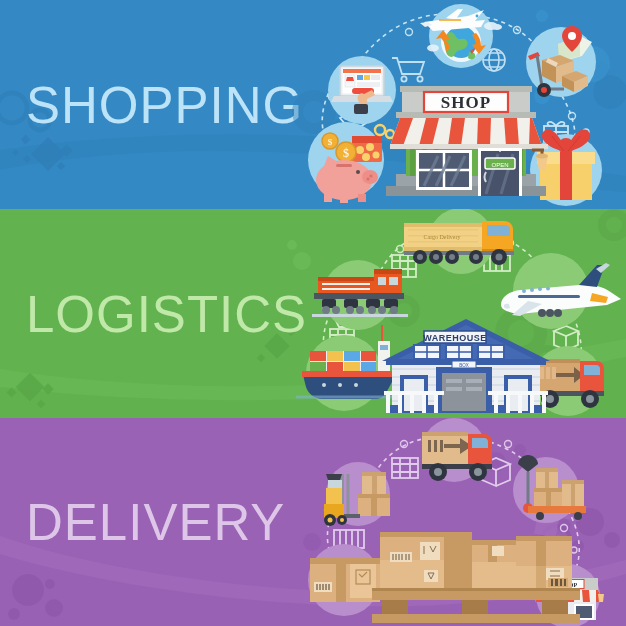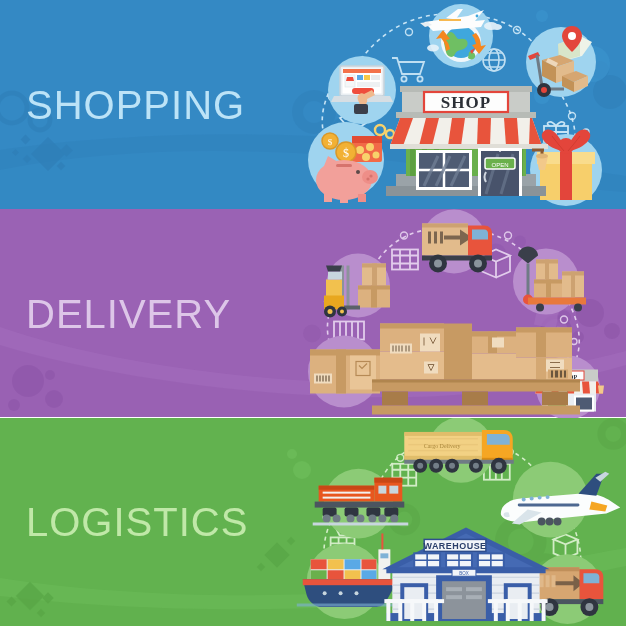--- a/index.html
+++ b/index.html
@@ -4,21 +4,21 @@
 <style>
   html,body{margin:0;padding:0;background:#fff;}
   body{font-family:"Liberation Sans",sans-serif;}
   #page{position:relative;width:626px;height:626px;overflow:hidden;}
 
   .banner{position:relative;width:626px;height:209px;overflow:hidden;}
   .banner:last-child{height:208px;}
   .banner .bg{position:absolute;inset:0;}
   .banner .title{
     position:absolute;left:26px;top:50%;transform:translateY(-50%);
-    font-size:40px;letter-spacing:1px;font-weight:300;line-height:1;
+    font-size:51px;letter-spacing:1px;font-weight:300;line-height:1;
     white-space:nowrap;
   }
   .scene{position:absolute;right:0;top:0;width:330px;height:100%;}
   svg{display:block;overflow:visible;}
 </style>
 </head>
 <body>
 
 <div id="page">
 
@@ -266,20 +266,284 @@
           <rect x="189" y="158" width="30" height="11" rx="2" fill="#6ab04c" stroke="#fff" stroke-width="1.5"></rect>
           <text x="204" y="166.5" font-size="6" font-family="Liberation Sans, sans-serif" fill="#fff" text-anchor="middle">OPEN</text>
           <path d="M204 152 v-4" stroke="#fff" stroke-width="1.2"></path>
           <path d="M190 172 q-3 5 0 10" stroke="#cfd6e0" stroke-width="2" fill="none"></path>
         </g>
         <g>
           <path d="M236 150 h12" stroke="#8a5a32" stroke-width="3"></path>
           <path d="M246 150 v6" stroke="#8a5a32" stroke-width="3"></path>
           <path d="M240 156 h12 l-3 14 h-6z" fill="#f2c98a"></path>
           <ellipse cx="246" cy="156" rx="6" ry="2.5" fill="#e0b577"></ellipse>
+        </g>
+      </g>
+    </svg>
+  </div>
+
+  <div class="banner">
+    <svg class="bg" width="626" height="209" viewBox="0 0 626 209">
+      <rect x="0" y="0" width="626" height="209" fill="#62b24f"></rect>
+      <path d="M0 160 C140 182 340 184 470 160 C540 147 590 136 626 130 L626 209 L0 209 Z" fill="#6cbc59" opacity=".55"></path>
+      <path d="M0 178 C150 196 350 196 480 176 C550 165 596 154 626 148 L626 209 L0 209 Z" fill="#59a747" opacity=".4"></path>
+      <g fill="#59a747" opacity=".8">
+        <rect x="20" y="168" width="20" height="20" transform="rotate(45 30 178)"></rect>
+        <rect x="8" y="180" width="7" height="7" transform="rotate(45 11.5 183.5)"></rect>
+        <rect x="44" y="176" width="8" height="8" transform="rotate(45 48 180)"></rect>
+        <rect x="38" y="192" width="6" height="6" transform="rotate(45 41 195)"></rect>
+        <rect x="268" y="128" width="18" height="18" transform="rotate(45 277 137)"></rect>
+        <rect x="258" y="146" width="6" height="6" transform="rotate(45 261 149)"></rect>
+        <rect x="288" y="120" width="6" height="6" transform="rotate(45 291 123)"></rect>
+      </g>
+      <g fill="#6cbc59" opacity=".8">
+        <circle cx="302" cy="52" r="9"></circle>
+          <circle cx="292" cy="36" r="5"></circle>
+      </g>
+    </svg>
+    <div class="title" style="color: rgb(192, 232, 168);">LOGISTICS</div>
+
+    <svg class="scene" viewBox="0 0 330 209">
+      <g fill="#59a747" opacity=".55">
+        <circle cx="108" cy="102" r="16"></circle>
+          <circle cx="108" cy="102" r="8" fill="#62b24f"></circle>
+        <circle cx="225" cy="124" r="26"></circle>
+          <circle cx="225" cy="124" r="13" fill="#62b24f"></circle>
+        <circle cx="250" cy="150" r="14"></circle>
+          <circle cx="250" cy="150" r="7" fill="#62b24f"></circle>
+        <circle cx="318" cy="16" r="16"></circle>
+          <circle cx="318" cy="16" r="8" fill="#62b24f"></circle>
+      </g>
+
+      <g fill="none" stroke="#d9f0cd" stroke-width="1.6" stroke-dasharray="4 4" opacity=".95">
+        <path d="M78 76 C90 44 112 26 140 22"></path>
+        <path d="M190 24 C216 30 238 44 248 66"></path>
+        <path d="M34 104 C24 128 26 146 36 160"></path>
+        <path d="M274 100 C286 124 288 146 282 160"></path>
+      </g>
+      <g fill="none" stroke="#d9f0cd" stroke-width="1.4" opacity=".9">
+        <circle cx="104" cy="40" r="3.5"></circle>
+          <circle cx="214" cy="34" r="3.5"></circle>
+        <circle cx="30" cy="100" r="3.5"></circle>
+          <circle cx="272" cy="110" r="3.5"></circle>
+      </g>
+
+      <g stroke="#d9f0cd" stroke-width="1.8" fill="none" opacity=".95">
+        <rect x="96" y="46" width="24" height="22"></rect>
+        <path d="M96 52 h24 M96 60 h24 M104 46 v22 M112 46 v22"></path>
+      </g>
+      <g stroke="#d9f0cd" stroke-width="1.8" fill="none" opacity=".95">
+        <rect x="188" y="46" width="26" height="16"></rect>
+        <path d="M194 46 v16 M200 46 v16 M206 46 v16"></path>
+      </g>
+      <g stroke="#d9f0cd" stroke-width="1.8" fill="none" opacity=".95">
+        <path d="M46 104 v8 M40 112 h12 l-3 6 h-6z"></path>
+        <rect x="34" y="120" width="24" height="16"></rect>
+        <path d="M34 126 h24 M42 120 v16 M50 120 v16"></path>
+      </g>
+      <g stroke="#d9f0cd" stroke-width="1.8" fill="none" opacity=".95">
+        <path d="M258 122 l12 -5 l12 5 l-12 5z"></path>
+        <path d="M258 122 v14 l12 5 v-14 M282 122 v14 l-12 5"></path>
+      </g>
+
+      <g>
+        <circle cx="165" cy="32" r="33" fill="#8ccb76"></circle>
+        <g>
+          <rect x="108" y="14" width="78" height="28" rx="2" fill="#f2d184"></rect>
+          <rect x="108" y="14" width="78" height="4" fill="#e0bd6a"></rect>
+          <rect x="108" y="38" width="78" height="4" fill="#e0bd6a"></rect>
+          <g fill="#e8c477" opacity=".7">
+              <rect x="112" y="20" width="70" height="1.5"></rect>
+              <rect x="112" y="26" width="70" height="1.5"></rect>
+              <rect x="112" y="32" width="70" height="1.5"></rect>
+            </g>
+          <text x="146" y="30" font-size="6" font-family="Liberation Serif, serif" fill="#9c7a2e" text-anchor="middle" opacity=".85">Cargo Delivery</text>
+          <path d="M186 12 h22 c6 0 9 4 9 9 v21 h-31z" fill="#f5a623"></path>
+          <path d="M191 16 h18 c3 0 5 2 5 5 v6 h-23z" fill="#7fb2d6"></path>
+          <rect x="186" y="40" width="31" height="4" fill="#d98c14"></rect>
+          <path d="M108 42 h110 v4 h-110z" fill="#6f7b85"></path>
+          <g fill="#2f3540">
+            <circle cx="124" cy="48" r="7"></circle>
+              <circle cx="140" cy="48" r="7"></circle>
+              <circle cx="156" cy="48" r="7"></circle>
+            <circle cx="180" cy="48" r="7"></circle>
+              <circle cx="203" cy="48" r="8"></circle>
+          </g>
+          <g fill="#737e88">
+            <circle cx="124" cy="48" r="3"></circle>
+              <circle cx="140" cy="48" r="3"></circle>
+              <circle cx="156" cy="48" r="3"></circle>
+            <circle cx="180" cy="48" r="3"></circle>
+              <circle cx="203" cy="48" r="3.5"></circle>
+          </g>
+        </g>
+      </g>
+
+      <g>
+        <circle cx="62" cy="86" r="35" fill="#8ccb76"></circle>
+        <g>
+          <rect x="22" y="68" width="56" height="16" fill="#e8571f"></rect>
+          <rect x="22" y="68" width="56" height="4" fill="#c94715"></rect>
+          <g fill="#f2f2ef">
+              <rect x="26" y="74" width="48" height="2"></rect>
+              <rect x="26" y="79" width="48" height="2"></rect>
+            </g>
+          <rect x="78" y="60" width="28" height="24" fill="#e8571f"></rect>
+          <rect x="78" y="60" width="28" height="5" fill="#c94715"></rect>
+          <rect x="82" y="68" width="8" height="8" fill="#c8d6de"></rect>
+          <rect x="93" y="68" width="9" height="8" fill="#c8d6de"></rect>
+          <rect x="18" y="84" width="90" height="6" fill="#4b5560"></rect>
+          <g fill="#2f3540">
+            <rect x="26" y="90" width="14" height="9" rx="2"></rect>
+              <rect x="48" y="90" width="14" height="9" rx="2"></rect>
+            <rect x="70" y="90" width="14" height="9" rx="2"></rect>
+              <rect x="88" y="90" width="14" height="9" rx="2"></rect>
+          </g>
+          <g fill="#6f7b85">
+            <circle cx="30" cy="101" r="4"></circle>
+              <circle cx="40" cy="101" r="4"></circle>
+            <circle cx="54" cy="101" r="4"></circle>
+              <circle cx="64" cy="101" r="4"></circle>
+            <circle cx="76" cy="101" r="4"></circle>
+              <circle cx="86" cy="101" r="4"></circle>
+              <circle cx="98" cy="101" r="4"></circle>
+          </g>
+          <rect x="16" y="105" width="96" height="3" fill="#c8d6de"></rect>
+        </g>
+      </g>
+
+      <g>
+        <circle cx="255" cy="82" r="38" fill="#8ccb76"></circle>
+        <g>
+          <path d="M205 96 c0 -8 8 -14 20 -15 l58 -5 c14 -1 24 2 30 6 l12 8 l-14 6 l-78 8 c-16 2 -28 -2 -28 -8z" fill="#fbfdfd"></path>
+          <path d="M283 76 l18 -20 l8 0 l-8 22z" fill="#2e4e7e"></path>
+          <path d="M300 60 l10 -6 l4 2 l-9 8z" fill="#c8d6de"></path>
+          <path d="M232 92 l-16 14 l8 1 l22 -12z" fill="#d9e4ea"></path>
+          <path d="M296 84 l16 4 l-2 6 l-16 -2z" fill="#f5a623"></path>
+          <g fill="#2e4e7e" opacity=".85">
+              <rect x="222" y="86" width="62" height="3" rx="1.5"></rect>
+            </g>
+          <g fill="#7fb2d6">
+              <circle cx="228" cy="82" r="2"></circle>
+              <circle cx="236" cy="81" r="2"></circle>
+              <circle cx="244" cy="80" r="2"></circle>
+              <circle cx="252" cy="79.5" r="2"></circle>
+            </g>
+          <g fill="#4b5560">
+              <circle cx="246" cy="104" r="4"></circle>
+              <circle cx="254" cy="104" r="4"></circle>
+              <circle cx="262" cy="104" r="4"></circle>
+            </g>
+          <path d="M213 95 c-4 -1 -6 1 -5 3 c1 2 4 2 6 1z" fill="#d9e4ea"></path>
+        </g>
+      </g>
+
+      <g>
+        <circle cx="48" cy="164" r="38" fill="#8ccb76"></circle>
+        <g>
+          <rect x="14" y="142" width="66" height="20" fill="#e8eef1"></rect>
+          <g>
+            <rect x="14" y="142" width="16" height="10" fill="#e8543c"></rect>
+            <rect x="31" y="142" width="16" height="10" fill="#f2c14e"></rect>
+            <rect x="48" y="142" width="16" height="10" fill="#5aa9e6"></rect>
+            <rect x="65" y="142" width="15" height="10" fill="#e8543c"></rect>
+            <rect x="14" y="153" width="16" height="9" fill="#6ab04c"></rect>
+            <rect x="31" y="153" width="16" height="9" fill="#e8543c"></rect>
+            <rect x="48" y="153" width="16" height="9" fill="#f2c14e"></rect>
+            <rect x="65" y="153" width="15" height="9" fill="#5aa9e6"></rect>
+          </g>
+          <rect x="82" y="132" width="12" height="30" fill="#f2f2ef"></rect>
+          <rect x="84" y="136" width="8" height="5" fill="#7fb2d6"></rect>
+          <path d="M86 116 v16" stroke="#e8543c" stroke-width="2"></path>
+          <path d="M6 162 h96 l-12 22 c-2 4 -6 6 -12 6 h-52 c-8 0 -14 -6 -16 -12z" fill="#2e4e7e"></path>
+          <rect x="6" y="162" width="96" height="6" fill="#e8543c"></rect>
+          <g fill="#c8d6de">
+              <circle cx="28" cy="176" r="2"></circle>
+              <circle cx="44" cy="176" r="2"></circle>
+              <circle cx="60" cy="176" r="2"></circle>
+            </g>
+          <path d="M0 188 h110" stroke="#7fb2d6" stroke-width="3" opacity=".6"></path>
+        </g>
+      </g>
+
+      <g>
+        <circle cx="272" cy="172" r="35" fill="#8ccb76"></circle>
+        <g>
+          <rect x="238" y="150" width="46" height="32" fill="#d6a671"></rect>
+          <rect x="238" y="150" width="46" height="4" fill="#c08f5a"></rect>
+          <g fill="#e2bb8c" opacity=".9">
+              <rect x="244" y="158" width="4" height="12"></rect>
+              <rect x="250" y="158" width="4" height="12"></rect>
+              <rect x="256" y="158" width="4" height="12"></rect>
+            </g>
+          <path d="M260 164 h18 l0 -6 l10 8 l-10 8 l0 -6 h-18z" fill="#5b4a3b" opacity=".75"></path>
+          <path d="M284 152 h16 c5 0 8 3 8 8 v22 h-24z" fill="#e8543c"></path>
+          <path d="M288 156 h12 c3 0 4 2 4 4 v6 h-16z" fill="#7fb2d6"></path>
+          <rect x="238" y="182" width="70" height="5" fill="#4b5560"></rect>
+          <g fill="#2f3540">
+              <circle cx="254" cy="190" r="9"></circle>
+              <circle cx="294" cy="190" r="9"></circle>
+            </g>
+          <g fill="#8a949c">
+              <circle cx="254" cy="190" r="4"></circle>
+              <circle cx="294" cy="190" r="4"></circle>
+            </g>
+        </g>
+      </g>
+
+      <g>
+        <path d="M170 110 l84 42 h-168z" fill="#3a5ea8"></path>
+        <path d="M170 116 l72 36 h-144z" fill="#4f74bd" opacity=".55"></path>
+        <rect x="96" y="152" width="148" height="50" fill="#e9edf2"></rect>
+        <g stroke="#c9d2de" stroke-width="1.2">
+          <path d="M96 160 h148 M96 168 h148 M96 176 h148 M96 184 h148 M96 192 h148"></path>
+        </g>
+        <rect x="90" y="150" width="160" height="6" fill="#3a5ea8"></rect>
+        <rect x="90" y="196" width="160" height="8" fill="#3a5ea8"></rect>
+        <rect x="128" y="122" width="62" height="12" fill="#f2f5f9" stroke="#2f4e8f" stroke-width="1.5"></rect>
+        <text x="159" y="131.5" font-size="9" font-weight="bold" font-family="Liberation Sans, sans-serif" fill="#2b3f6b" text-anchor="middle" letter-spacing=".5">WAREHOUSE</text>
+        <g>
+          <rect x="118" y="136" width="26" height="14" fill="#f2f5f9" stroke="#3a5ea8" stroke-width="2"></rect>
+          <rect x="150" y="136" width="26" height="14" fill="#f2f5f9" stroke="#3a5ea8" stroke-width="2"></rect>
+          <rect x="182" y="136" width="26" height="14" fill="#f2f5f9" stroke="#3a5ea8" stroke-width="2"></rect>
+          <g stroke="#3a5ea8" stroke-width="1.6">
+              <path d="M131 136 v14 M163 136 v14 M195 136 v14 M118 143 h26 M150 143 h26 M182 143 h26"></path>
+            </g>
+        </g>
+        <g>
+          <rect x="140" y="158" width="56" height="46" fill="#3a5ea8"></rect>
+          <rect x="146" y="164" width="44" height="38" fill="#8c939b"></rect>
+          <g fill="#a8afb6">
+              <rect x="150" y="170" width="16" height="4"></rect>
+              <rect x="170" y="170" width="16" height="4"></rect>
+              <rect x="150" y="178" width="16" height="4"></rect>
+              <rect x="170" y="178" width="16" height="4"></rect>
+            </g>
+          <rect x="156" y="152" width="24" height="7" fill="#f2f5f9" stroke="#3a5ea8" stroke-width="1"></rect>
+          <text x="168" y="157.5" font-size="4.5" font-family="Liberation Sans, sans-serif" fill="#3a5ea8" text-anchor="middle">BOX</text>
+        </g>
+        <rect x="104" y="166" width="28" height="36" fill="#3a5ea8"></rect>
+        <rect x="108" y="170" width="20" height="32" fill="#e9edf2"></rect>
+        <rect x="208" y="166" width="28" height="36" fill="#3a5ea8"></rect>
+        <rect x="212" y="170" width="20" height="32" fill="#e9edf2"></rect>
+        <g>
+          <rect x="88" y="182" width="60" height="4" fill="#f6f8fa"></rect>
+          <rect x="192" y="182" width="60" height="4" fill="#f6f8fa"></rect>
+          <g fill="#f6f8fa">
+            <rect x="90" y="182" width="4" height="22"></rect>
+              <rect x="102" y="182" width="4" height="22"></rect>
+            <rect x="114" y="182" width="4" height="22"></rect>
+              <rect x="126" y="182" width="4" height="22"></rect>
+            <rect x="138" y="182" width="4" height="22"></rect>
+            <rect x="198" y="182" width="4" height="22"></rect>
+              <rect x="210" y="182" width="4" height="22"></rect>
+            <rect x="222" y="182" width="4" height="22"></rect>
+              <rect x="234" y="182" width="4" height="22"></rect>
+            <rect x="246" y="182" width="4" height="22"></rect>
+          </g>
         </g>
       </g>
     </svg>
   </div>
 
   <div class="banner">
     <svg class="bg" width="626" height="208" viewBox="0 0 626 208">
       <rect x="0" y="0" width="626" height="208" fill="#9a62b4"></rect>
       <path d="M0 118 C120 160 330 184 470 170 C545 162 596 150 626 142 L626 208 L0 208 Z" fill="#a46ebd" opacity=".55"></path>
       <path d="M0 136 C130 176 340 198 480 184 C550 176 598 164 626 156 L626 208 L0 208 Z" fill="#8f57aa" opacity=".35"></path>
@@ -506,277 +770,13 @@
         <g fill="#a87c49">
           <rect x="86" y="182" width="26" height="14"></rect>
           <rect x="166" y="182" width="26" height="14"></rect>
           <rect x="246" y="182" width="26" height="14"></rect>
         </g>
         <rect x="76" y="196" width="208" height="9" fill="#c79a63"></rect>
       </g>
     </svg>
   </div>
 
-  <div class="banner">
-    <svg class="bg" width="626" height="209" viewBox="0 0 626 209">
-      <rect x="0" y="0" width="626" height="209" fill="#62b24f"></rect>
-      <path d="M0 160 C140 182 340 184 470 160 C540 147 590 136 626 130 L626 209 L0 209 Z" fill="#6cbc59" opacity=".55"></path>
-      <path d="M0 178 C150 196 350 196 480 176 C550 165 596 154 626 148 L626 209 L0 209 Z" fill="#59a747" opacity=".4"></path>
-      <g fill="#59a747" opacity=".8">
-        <rect x="20" y="168" width="20" height="20" transform="rotate(45 30 178)"></rect>
-        <rect x="8" y="180" width="7" height="7" transform="rotate(45 11.5 183.5)"></rect>
-        <rect x="44" y="176" width="8" height="8" transform="rotate(45 48 180)"></rect>
-        <rect x="38" y="192" width="6" height="6" transform="rotate(45 41 195)"></rect>
-        <rect x="268" y="128" width="18" height="18" transform="rotate(45 277 137)"></rect>
-        <rect x="258" y="146" width="6" height="6" transform="rotate(45 261 149)"></rect>
-        <rect x="288" y="120" width="6" height="6" transform="rotate(45 291 123)"></rect>
-      </g>
-      <g fill="#6cbc59" opacity=".8">
-        <circle cx="302" cy="52" r="9"></circle>
-          <circle cx="292" cy="36" r="5"></circle>
-      </g>
-    </svg>
-    <div class="title" style="color: rgb(192, 232, 168);">LOGISTICS</div>
-
-    <svg class="scene" viewBox="0 0 330 209">
-      <g fill="#59a747" opacity=".55">
-        <circle cx="108" cy="102" r="16"></circle>
-          <circle cx="108" cy="102" r="8" fill="#62b24f"></circle>
-        <circle cx="225" cy="124" r="26"></circle>
-          <circle cx="225" cy="124" r="13" fill="#62b24f"></circle>
-        <circle cx="250" cy="150" r="14"></circle>
-          <circle cx="250" cy="150" r="7" fill="#62b24f"></circle>
-        <circle cx="318" cy="16" r="16"></circle>
-          <circle cx="318" cy="16" r="8" fill="#62b24f"></circle>
-      </g>
-
-      <g fill="none" stroke="#d9f0cd" stroke-width="1.6" stroke-dasharray="4 4" opacity=".95">
-        <path d="M78 76 C90 44 112 26 140 22"></path>
-        <path d="M190 24 C216 30 238 44 248 66"></path>
-        <path d="M34 104 C24 128 26 146 36 160"></path>
-        <path d="M274 100 C286 124 288 146 282 160"></path>
-      </g>
-      <g fill="none" stroke="#d9f0cd" stroke-width="1.4" opacity=".9">
-        <circle cx="104" cy="40" r="3.5"></circle>
-          <circle cx="214" cy="34" r="3.5"></circle>
-        <circle cx="30" cy="100" r="3.5"></circle>
-          <circle cx="272" cy="110" r="3.5"></circle>
-      </g>
-
-      <g stroke="#d9f0cd" stroke-width="1.8" fill="none" opacity=".95">
-        <rect x="96" y="46" width="24" height="22"></rect>
-        <path d="M96 52 h24 M96 60 h24 M104 46 v22 M112 46 v22"></path>
-      </g>
-      <g stroke="#d9f0cd" stroke-width="1.8" fill="none" opacity=".95">
-        <rect x="188" y="46" width="26" height="16"></rect>
-        <path d="M194 46 v16 M200 46 v16 M206 46 v16"></path>
-      </g>
-      <g stroke="#d9f0cd" stroke-width="1.8" fill="none" opacity=".95">
-        <path d="M46 104 v8 M40 112 h12 l-3 6 h-6z"></path>
-        <rect x="34" y="120" width="24" height="16"></rect>
-        <path d="M34 126 h24 M42 120 v16 M50 120 v16"></path>
-      </g>
-      <g stroke="#d9f0cd" stroke-width="1.8" fill="none" opacity=".95">
-        <path d="M258 122 l12 -5 l12 5 l-12 5z"></path>
-        <path d="M258 122 v14 l12 5 v-14 M282 122 v14 l-12 5"></path>
-      </g>
-
-      <g>
-        <circle cx="165" cy="32" r="33" fill="#8ccb76"></circle>
-        <g>
-          <rect x="108" y="14" width="78" height="28" rx="2" fill="#f2d184"></rect>
-          <rect x="108" y="14" width="78" height="4" fill="#e0bd6a"></rect>
-          <rect x="108" y="38" width="78" height="4" fill="#e0bd6a"></rect>
-          <g fill="#e8c477" opacity=".7">
-              <rect x="112" y="20" width="70" height="1.5"></rect>
-              <rect x="112" y="26" width="70" height="1.5"></rect>
-              <rect x="112" y="32" width="70" height="1.5"></rect>
-            </g>
-          <text x="146" y="30" font-size="6" font-family="Liberation Serif, serif" fill="#9c7a2e" text-anchor="middle" opacity=".85">Cargo Delivery</text>
-          <path d="M186 12 h22 c6 0 9 4 9 9 v21 h-31z" fill="#f5a623"></path>
-          <path d="M191 16 h18 c3 0 5 2 5 5 v6 h-23z" fill="#7fb2d6"></path>
-          <rect x="186" y="40" width="31" height="4" fill="#d98c14"></rect>
-          <path d="M108 42 h110 v4 h-110z" fill="#6f7b85"></path>
-          <g fill="#2f3540">
-            <circle cx="124" cy="48" r="7"></circle>
-              <circle cx="140" cy="48" r="7"></circle>
-              <circle cx="156" cy="48" r="7"></circle>
-            <circle cx="180" cy="48" r="7"></circle>
-              <circle cx="203" cy="48" r="8"></circle>
-          </g>
-          <g fill="#737e88">
-            <circle cx="124" cy="48" r="3"></circle>
-              <circle cx="140" cy="48" r="3"></circle>
-              <circle cx="156" cy="48" r="3"></circle>
-            <circle cx="180" cy="48" r="3"></circle>
-              <circle cx="203" cy="48" r="3.5"></circle>
-          </g>
-        </g>
-      </g>
-
-      <g>
-        <circle cx="62" cy="86" r="35" fill="#8ccb76"></circle>
-        <g>
-          <rect x="22" y="68" width="56" height="16" fill="#e8571f"></rect>
-          <rect x="22" y="68" width="56" height="4" fill="#c94715"></rect>
-          <g fill="#f2f2ef">
-              <rect x="26" y="74" width="48" height="2"></rect>
-              <rect x="26" y="79" width="48" height="2"></rect>
-            </g>
-          <rect x="78" y="60" width="28" height="24" fill="#e8571f"></rect>
-          <rect x="78" y="60" width="28" height="5" fill="#c94715"></rect>
-          <rect x="82" y="68" width="8" height="8" fill="#c8d6de"></rect>
-          <rect x="93" y="68" width="9" height="8" fill="#c8d6de"></rect>
-          <rect x="18" y="84" width="90" height="6" fill="#4b5560"></rect>
-          <g fill="#2f3540">
-            <rect x="26" y="90" width="14" height="9" rx="2"></rect>
-              <rect x="48" y="90" width="14" height="9" rx="2"></rect>
-            <rect x="70" y="90" width="14" height="9" rx="2"></rect>
-              <rect x="88" y="90" width="14" height="9" rx="2"></rect>
-          </g>
-          <g fill="#6f7b85">
-            <circle cx="30" cy="101" r="4"></circle>
-              <circle cx="40" cy="101" r="4"></circle>
-            <circle cx="54" cy="101" r="4"></circle>
-              <circle cx="64" cy="101" r="4"></circle>
-            <circle cx="76" cy="101" r="4"></circle>
-              <circle cx="86" cy="101" r="4"></circle>
-              <circle cx="98" cy="101" r="4"></circle>
-          </g>
-          <rect x="16" y="105" width="96" height="3" fill="#c8d6de"></rect>
-        </g>
-      </g>
-
-      <g>
-        <circle cx="255" cy="82" r="38" fill="#8ccb76"></circle>
-        <g>
-          <path d="M205 96 c0 -8 8 -14 20 -15 l58 -5 c14 -1 24 2 30 6 l12 8 l-14 6 l-78 8 c-16 2 -28 -2 -28 -8z" fill="#fbfdfd"></path>
-          <path d="M283 76 l18 -20 l8 0 l-8 22z" fill="#2e4e7e"></path>
-          <path d="M300 60 l10 -6 l4 2 l-9 8z" fill="#c8d6de"></path>
-          <path d="M232 92 l-16 14 l8 1 l22 -12z" fill="#d9e4ea"></path>
-          <path d="M296 84 l16 4 l-2 6 l-16 -2z" fill="#f5a623"></path>
-          <g fill="#2e4e7e" opacity=".85">
-              <rect x="222" y="86" width="62" height="3" rx="1.5"></rect>
-            </g>
-          <g fill="#7fb2d6">
-              <circle cx="228" cy="82" r="2"></circle>
-              <circle cx="236" cy="81" r="2"></circle>
-              <circle cx="244" cy="80" r="2"></circle>
-              <circle cx="252" cy="79.5" r="2"></circle>
-            </g>
-          <g fill="#4b5560">
-              <circle cx="246" cy="104" r="4"></circle>
-              <circle cx="254" cy="104" r="4"></circle>
-              <circle cx="262" cy="104" r="4"></circle>
-            </g>
-          <path d="M213 95 c-4 -1 -6 1 -5 3 c1 2 4 2 6 1z" fill="#d9e4ea"></path>
-        </g>
-      </g>
-
-      <g>
-        <circle cx="48" cy="164" r="38" fill="#8ccb76"></circle>
-        <g>
-          <rect x="14" y="142" width="66" height="20" fill="#e8eef1"></rect>
-          <g>
-            <rect x="14" y="142" width="16" height="10" fill="#e8543c"></rect>
-            <rect x="31" y="142" width="16" height="10" fill="#f2c14e"></rect>
-            <rect x="48" y="142" width="16" height="10" fill="#5aa9e6"></rect>
-            <rect x="65" y="142" width="15" height="10" fill="#e8543c"></rect>
-            <rect x="14" y="153" width="16" height="9" fill="#6ab04c"></rect>
-            <rect x="31" y="153" width="16" height="9" fill="#e8543c"></rect>
-            <rect x="48" y="153" width="16" height="9" fill="#f2c14e"></rect>
-            <rect x="65" y="153" width="15" height="9" fill="#5aa9e6"></rect>
-          </g>
-          <rect x="82" y="132" width="12" height="30" fill="#f2f2ef"></rect>
-          <rect x="84" y="136" width="8" height="5" fill="#7fb2d6"></rect>
-          <path d="M86 116 v16" stroke="#e8543c" stroke-width="2"></path>
-          <path d="M6 162 h96 l-12 22 c-2 4 -6 6 -12 6 h-52 c-8 0 -14 -6 -16 -12z" fill="#2e4e7e"></path>
-          <rect x="6" y="162" width="96" height="6" fill="#e8543c"></rect>
-          <g fill="#c8d6de">
-              <circle cx="28" cy="176" r="2"></circle>
-              <circle cx="44" cy="176" r="2"></circle>
-              <circle cx="60" cy="176" r="2"></circle>
-            </g>
-          <path d="M0 188 h110" stroke="#7fb2d6" stroke-width="3" opacity=".6"></path>
-        </g>
-      </g>
-
-      <g>
-        <circle cx="272" cy="172" r="35" fill="#8ccb76"></circle>
-        <g>
-          <rect x="238" y="150" width="46" height="32" fill="#d6a671"></rect>
-          <rect x="238" y="150" width="46" height="4" fill="#c08f5a"></rect>
-          <g fill="#e2bb8c" opacity=".9">
-              <rect x="244" y="158" width="4" height="12"></rect>
-              <rect x="250" y="158" width="4" height="12"></rect>
-              <rect x="256" y="158" width="4" height="12"></rect>
-            </g>
-          <path d="M260 164 h18 l0 -6 l10 8 l-10 8 l0 -6 h-18z" fill="#5b4a3b" opacity=".75"></path>
-          <path d="M284 152 h16 c5 0 8 3 8 8 v22 h-24z" fill="#e8543c"></path>
-          <path d="M288 156 h12 c3 0 4 2 4 4 v6 h-16z" fill="#7fb2d6"></path>
-          <rect x="238" y="182" width="70" height="5" fill="#4b5560"></rect>
-          <g fill="#2f3540">
-              <circle cx="254" cy="190" r="9"></circle>
-              <circle cx="294" cy="190" r="9"></circle>
-            </g>
-          <g fill="#8a949c">
-              <circle cx="254" cy="190" r="4"></circle>
-              <circle cx="294" cy="190" r="4"></circle>
-            </g>
-        </g>
-      </g>
-
-      <g>
-        <path d="M170 110 l84 42 h-168z" fill="#3a5ea8"></path>
-        <path d="M170 116 l72 36 h-144z" fill="#4f74bd" opacity=".55"></path>
-        <rect x="96" y="152" width="148" height="50" fill="#e9edf2"></rect>
-        <g stroke="#c9d2de" stroke-width="1.2">
-          <path d="M96 160 h148 M96 168 h148 M96 176 h148 M96 184 h148 M96 192 h148"></path>
-        </g>
-        <rect x="90" y="150" width="160" height="6" fill="#3a5ea8"></rect>
-        <rect x="90" y="196" width="160" height="8" fill="#3a5ea8"></rect>
-        <rect x="128" y="122" width="62" height="12" fill="#f2f5f9" stroke="#2f4e8f" stroke-width="1.5"></rect>
-        <text x="159" y="131.5" font-size="9" font-weight="bold" font-family="Liberation Sans, sans-serif" fill="#2b3f6b" text-anchor="middle" letter-spacing=".5">WAREHOUSE</text>
-        <g>
-          <rect x="118" y="136" width="26" height="14" fill="#f2f5f9" stroke="#3a5ea8" stroke-width="2"></rect>
-          <rect x="150" y="136" width="26" height="14" fill="#f2f5f9" stroke="#3a5ea8" stroke-width="2"></rect>
-          <rect x="182" y="136" width="26" height="14" fill="#f2f5f9" stroke="#3a5ea8" stroke-width="2"></rect>
-          <g stroke="#3a5ea8" stroke-width="1.6">
-              <path d="M131 136 v14 M163 136 v14 M195 136 v14 M118 143 h26 M150 143 h26 M182 143 h26"></path>
-            </g>
-        </g>
-        <g>
-          <rect x="140" y="158" width="56" height="46" fill="#3a5ea8"></rect>
-          <rect x="146" y="164" width="44" height="38" fill="#8c939b"></rect>
-          <g fill="#a8afb6">
-              <rect x="150" y="170" width="16" height="4"></rect>
-              <rect x="170" y="170" width="16" height="4"></rect>
-              <rect x="150" y="178" width="16" height="4"></rect>
-              <rect x="170" y="178" width="16" height="4"></rect>
-            </g>
-          <rect x="156" y="152" width="24" height="7" fill="#f2f5f9" stroke="#3a5ea8" stroke-width="1"></rect>
-          <text x="168" y="157.5" font-size="4.5" font-family="Liberation Sans, sans-serif" fill="#3a5ea8" text-anchor="middle">BOX</text>
-        </g>
-        <rect x="104" y="166" width="28" height="36" fill="#3a5ea8"></rect>
-        <rect x="108" y="170" width="20" height="32" fill="#e9edf2"></rect>
-        <rect x="208" y="166" width="28" height="36" fill="#3a5ea8"></rect>
-        <rect x="212" y="170" width="20" height="32" fill="#e9edf2"></rect>
-        <g>
-          <rect x="88" y="182" width="60" height="4" fill="#f6f8fa"></rect>
-          <rect x="192" y="182" width="60" height="4" fill="#f6f8fa"></rect>
-          <g fill="#f6f8fa">
-            <rect x="90" y="182" width="4" height="22"></rect>
-              <rect x="102" y="182" width="4" height="22"></rect>
-            <rect x="114" y="182" width="4" height="22"></rect>
-              <rect x="126" y="182" width="4" height="22"></rect>
-            <rect x="138" y="182" width="4" height="22"></rect>
-            <rect x="198" y="182" width="4" height="22"></rect>
-              <rect x="210" y="182" width="4" height="22"></rect>
-            <rect x="222" y="182" width="4" height="22"></rect>
-              <rect x="234" y="182" width="4" height="22"></rect>
-            <rect x="246" y="182" width="4" height="22"></rect>
-          </g>
-        </g>
-      </g>
-    </svg>
-  </div>
-
 </div>
 
 </body></html>

